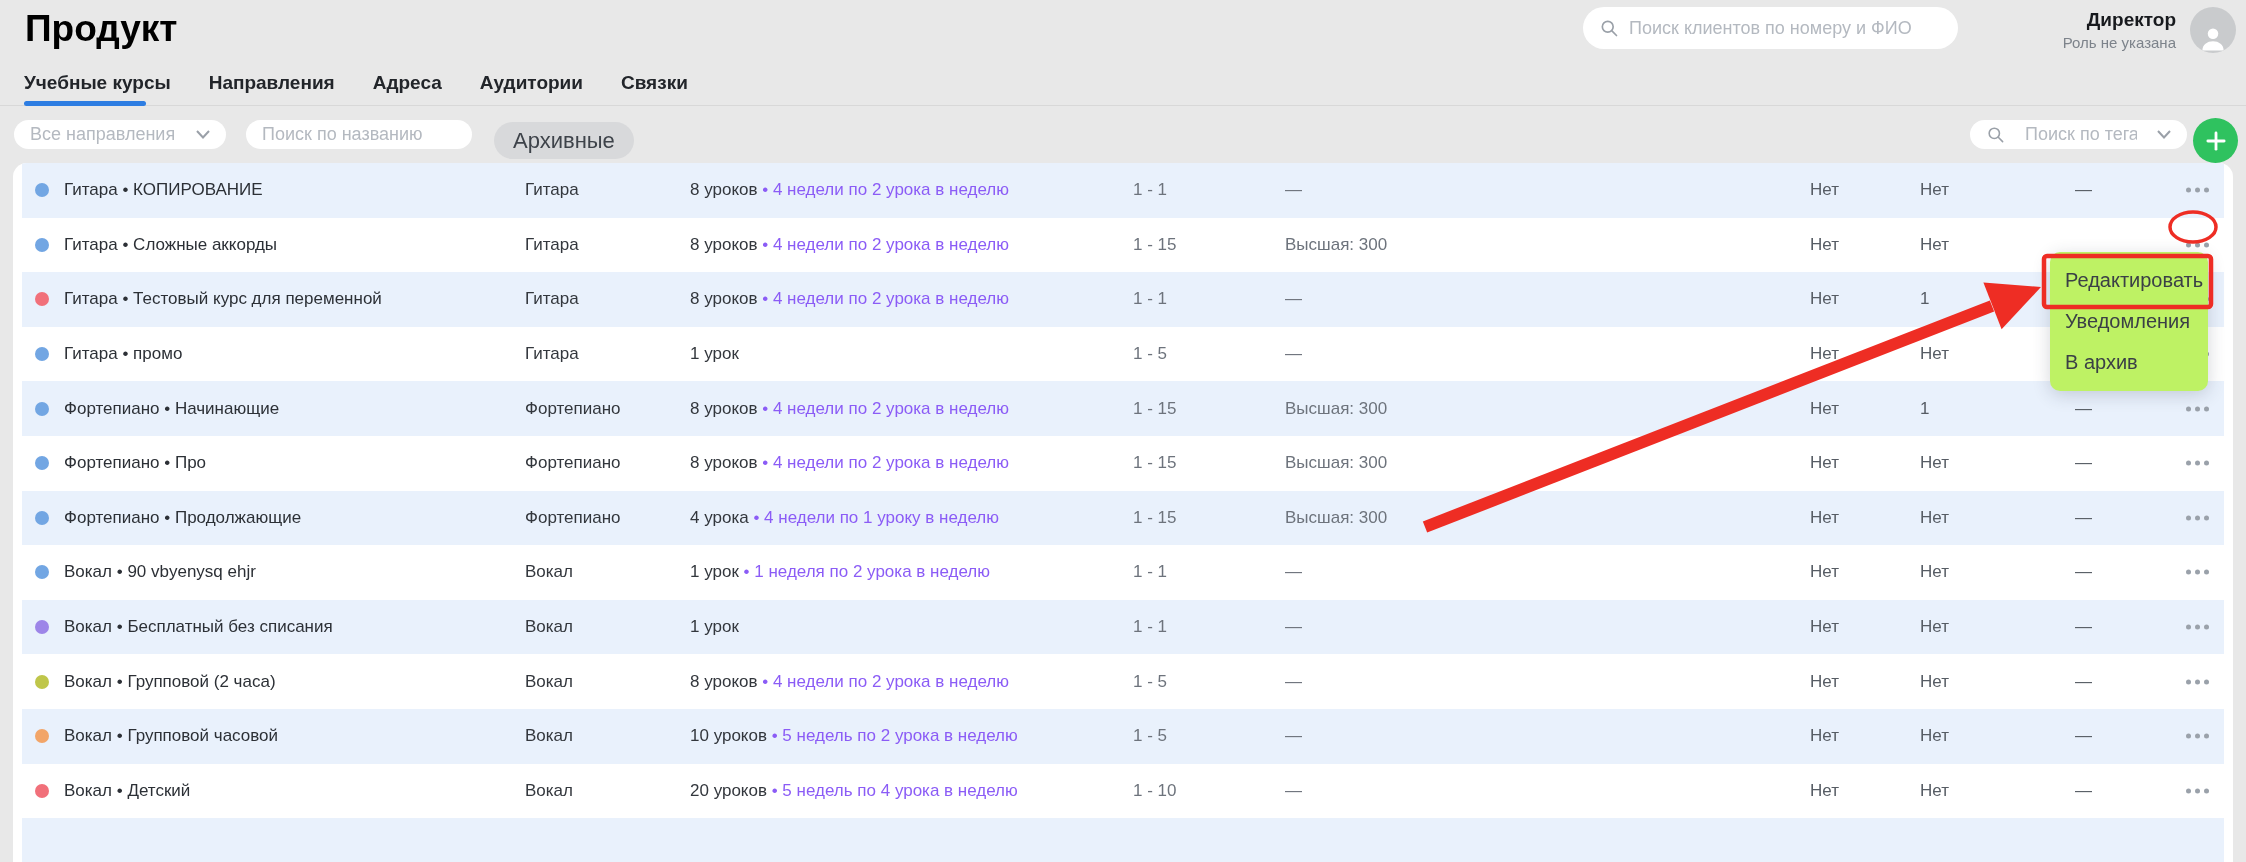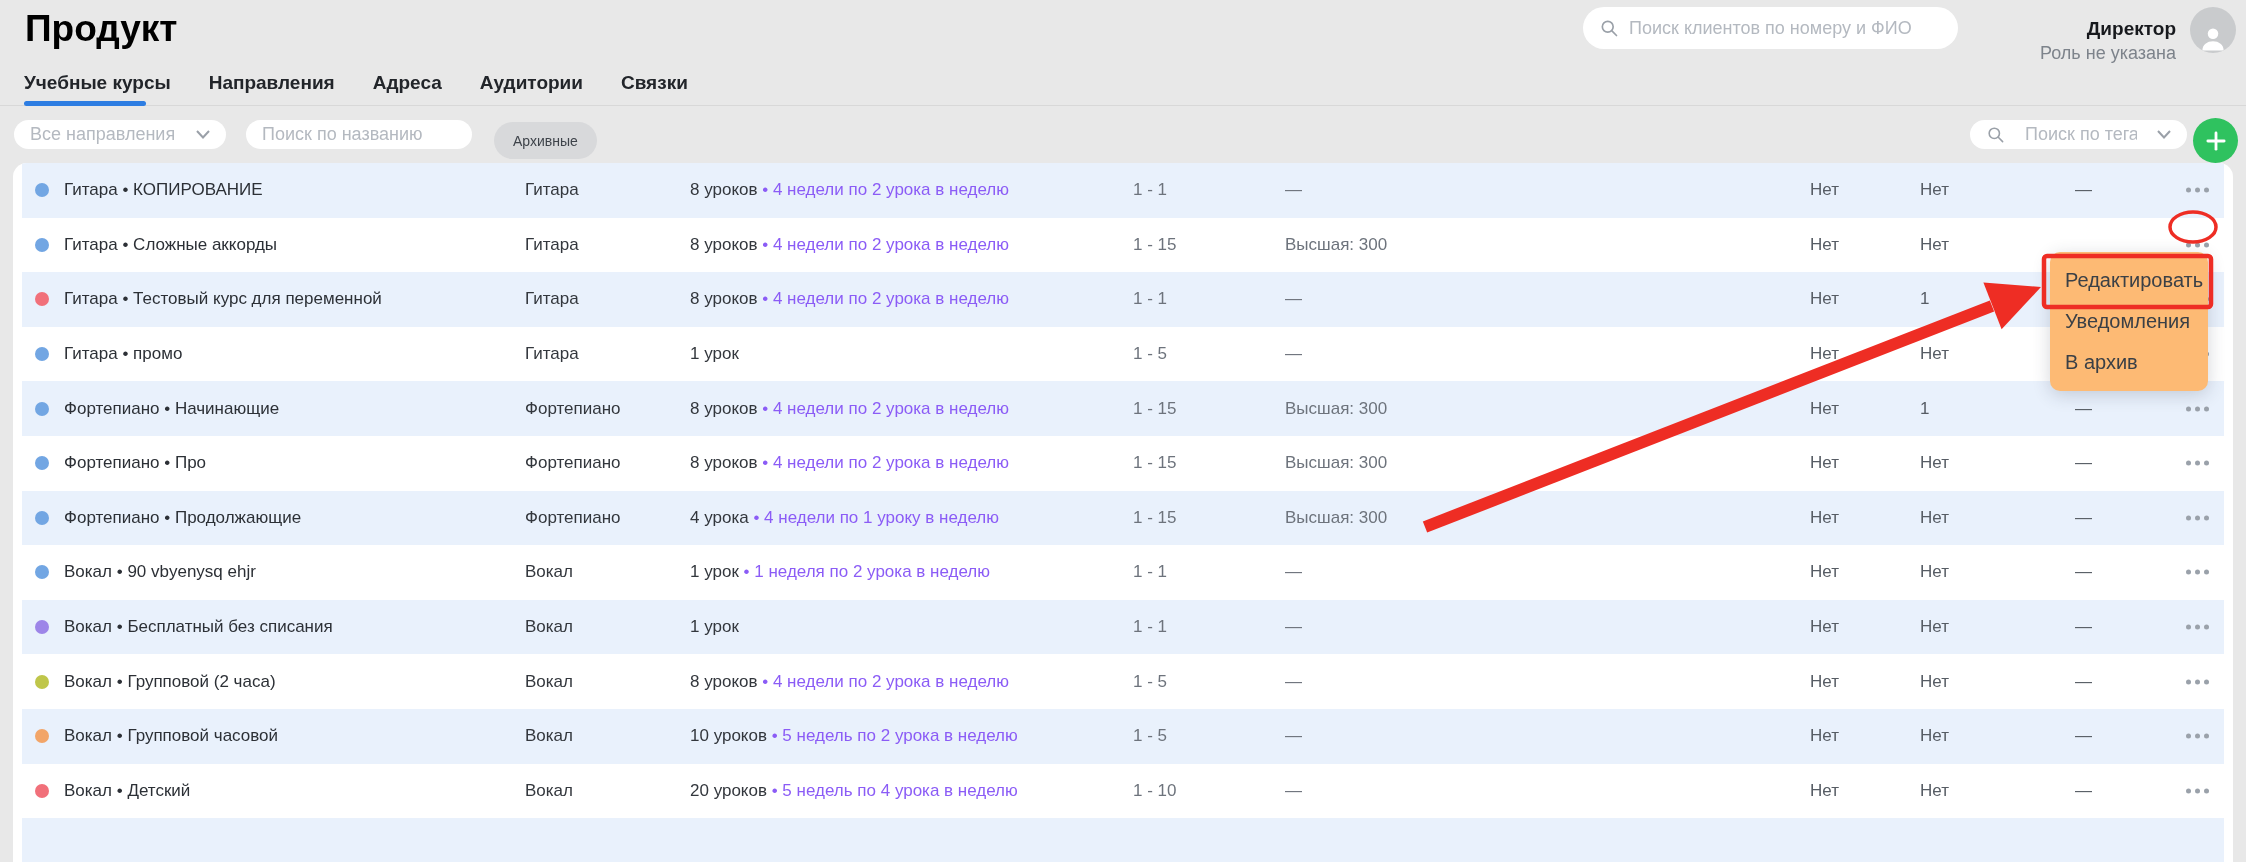--- a/index.html
+++ b/index.html
@@ -5,38 +5,38 @@
   * { margin:0; padding:0; box-sizing:border-box; }
   html,body { background:#e8e8e8; }
   body { font-family:"Liberation Sans","DejaVu Sans",sans-serif; }
   #stage { position:relative; width:2246px; height:862px; background:#e8e8e8; overflow:hidden; }
 
   
   .page-title { position:absolute; left:25px; top:8px; font-size:37px; font-weight:700; color:#000000; }
   .client-search { position:absolute; left:1583px; top:7px; width:375px; height:42px; background:#fff; border-radius:21px; display:flex; align-items:center; padding:0 16px; gap:10px; }
   .client-search input, .tag-search input { border:none; outline:none; background:transparent; font-family:inherit; font-size:18px; color:#3a3f46; flex:1; min-width:0; }
   .client-search input::placeholder, .tag-search input::placeholder, .name-search input::placeholder { color:#b4b9c0; }
-  .user-block { position:absolute; right:70px; top:18px; text-align:right; }
+  .user-block { position:absolute; right:70px; top:9px; text-align:right; }
   .user-name { font-size:19px; font-weight:700; color:#17191d; }
-  .user-role { font-size:18px; color:#7d838b; margin-top:3px; }
+  .user-role { font-size:15px; color:#7d838b; margin-top:3px; }
   .avatar { position:absolute; right:10px; top:7px; width:46px; height:46px; border-radius:50%; background:#c9cbcd; overflow:hidden; display:flex; align-items:flex-end; justify-content:center; }
 
   
   .tabbar { position:absolute; left:24px; top:72px; display:flex; gap:38px; }
   .tab { font-size:19px; font-weight:700; color:#22252a; padding-bottom:14px; cursor:pointer; }
   .tab-underline { position:absolute; left:24px; top:101px; width:122px; height:5px; border-radius:3px; }
   .tab-divider { position:absolute; left:0; top:105px; width:2246px; height:1px; background:#d8d8d8; }
 
   
   .pill { position:absolute; top:120px; height:29px; background:#fff; border-radius:21px; display:flex; align-items:center; padding:0 16px; gap:20px; }
   .directions-select { left:14px; width:212px; justify-content:space-between; cursor:pointer; }
   .select-text { font-size:18px; color:#b4b9c0; }
   .name-search { left:246px; width:226px; }
   .name-search input { border:none; outline:none; background:transparent; font-size:18px; font-family:inherit; width:100%; color:#3a3f46; }
-  .archived-btn { position:absolute; left:494px; top:122px; height:37px; padding:4px 19px; background:#d8d9db; border-radius:19px; border:none; font-family:inherit; font-size:14px; color:#3e434a; cursor:pointer; }
+  .archived-btn { position:absolute; left:494px; top:122px; height:37px; padding:4px 19px; background:#d8d9db; border-radius:19px; border:none; font-family:inherit; font-size:22px; color:#3e434a; cursor:pointer; }
   .tag-search { left:1970px; width:217px; justify-content:space-between; }
   .add-btn { position:absolute; left:2193px; top:118px; width:45px; height:45px; border-radius:50%; border:none; display:flex; align-items:center; justify-content:center; cursor:pointer; }
 
   
   .table { position:absolute; left:13px; top:163px; width:2220px; height:699px; background:#fff; border-radius:14px 14px 0 0; overflow:hidden; }
   .thead { position:relative; height:41px; font-size:17px; color:#3a3f46; }
   .thead .summary-wrap { position:absolute; left:20px; top:12px; display:flex; align-items:center; gap:22px; }
   .summary { color:#33373d; }
   .pg { font-size:24px; line-height:18px; cursor:pointer; }
   .pg.prev { color:#b7c5d8; }
@@ -53,21 +53,21 @@
   .les-note{color:#8b5cf6;}
   .c2-cap{left:1111px; color:#6d737c;}
   .c2-tea{left:1263px; color:#6d737c;}
   .c2-onl{left:1788px; color:#565c64;}
   .c2-not{left:1898px; color:#565c64;}
   .c2-tag{left:2053px; color:#565c64;}
   .dots-btn { position:absolute; left:2160px; top:50%; transform:translateY(-50%); display:flex; gap:4px; padding:6px 4px; cursor:pointer; }
   .dots-btn i { width:5px; height:5px; border-radius:50%; background:#9aa1aa; }
 
   
-  .menu { position:absolute; left:2050px; top:252px; width:158px; background:#fdba74; border-radius:10px; box-shadow:0 4px 18px rgba(40,50,70,.20); padding:8px 0; z-index:40; }
+  .menu { position:absolute; left:2050px; top:252px; width:158px; background:#bef264; border-radius:10px; box-shadow:0 4px 18px rgba(40,50,70,.20); padding:8px 0; z-index:40; }
   .menu-item { height:41px; display:flex; align-items:center; padding-left:15px; font-size:20px; color:#3b4046; cursor:pointer; white-space:nowrap; }
 
   
   .annot { position:absolute; left:0; top:0; z-index:50; pointer-events:none; }
 </style>
 </head>
 <body>
 
 <div id="stage">
 

